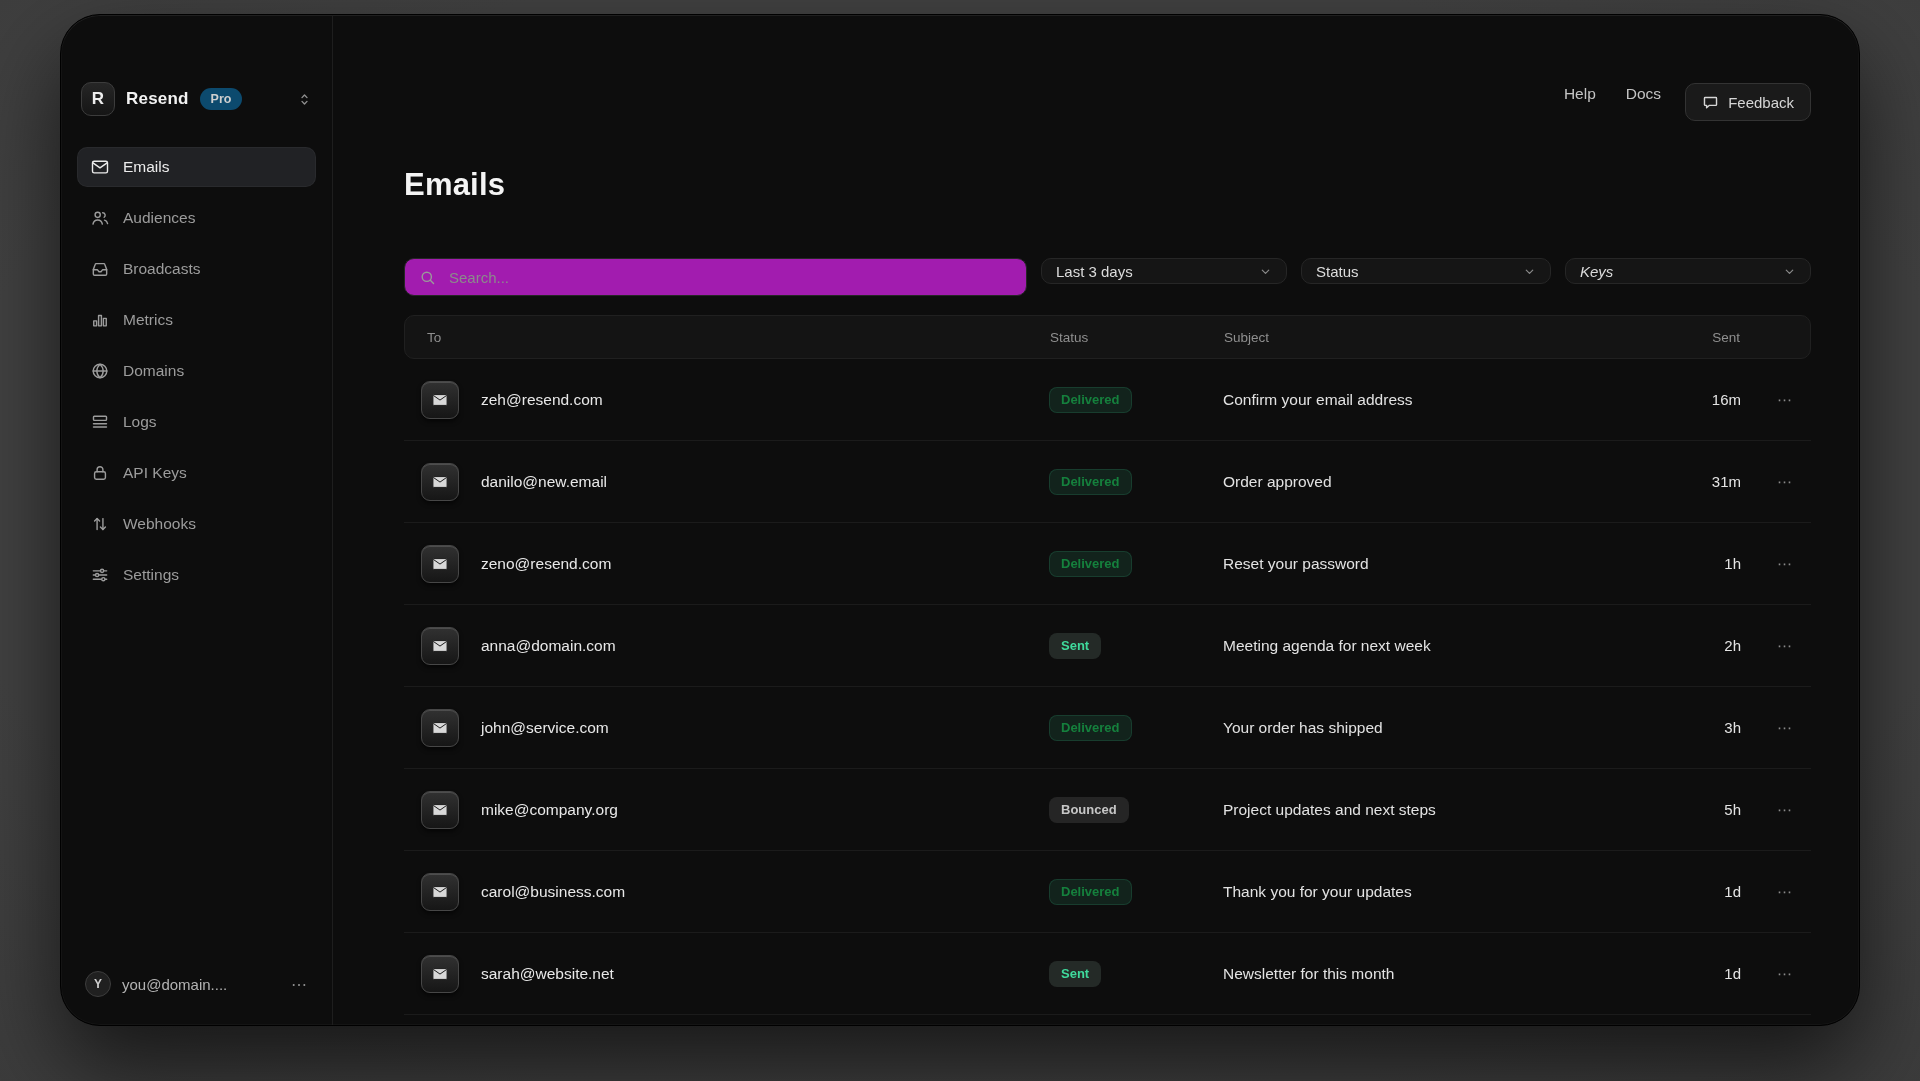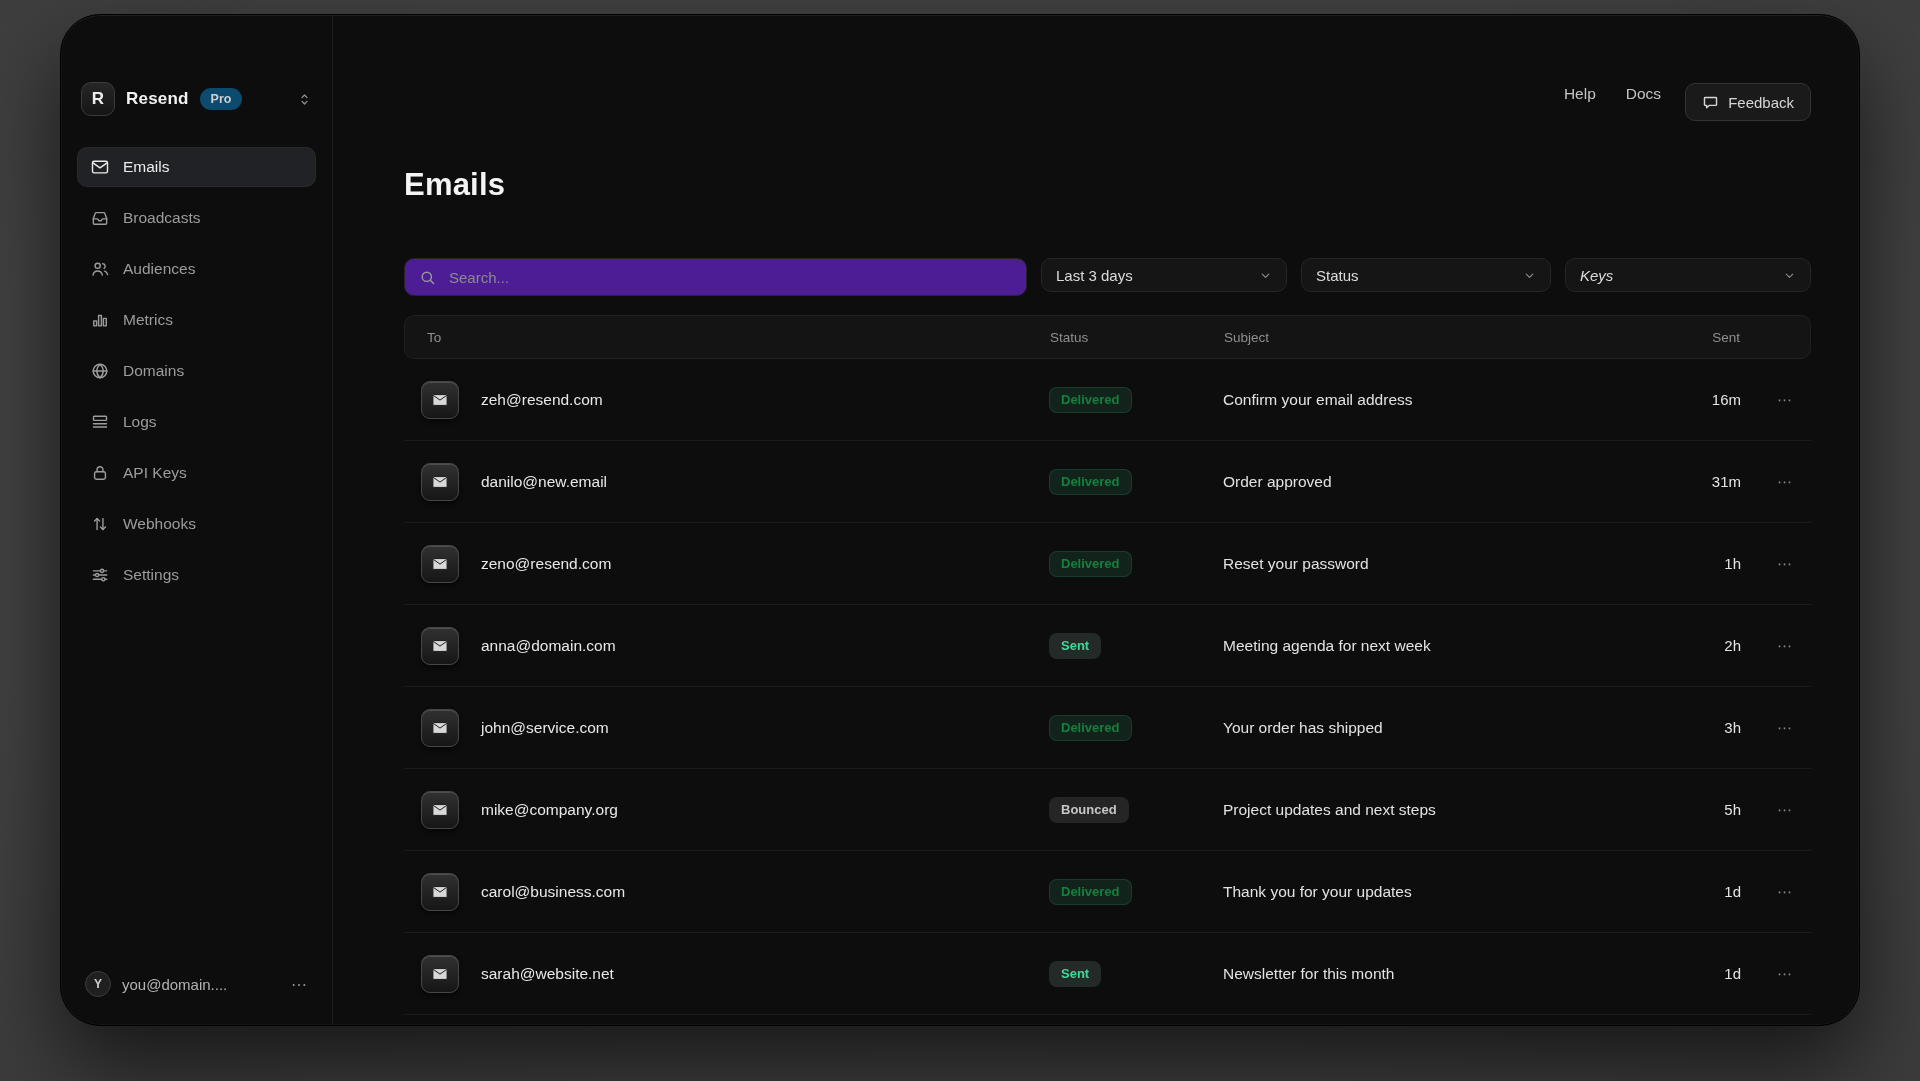--- a/index.html
+++ b/index.html
@@ -48,30 +48,30 @@
   .feedback-btn {
     display:flex; align-items:center; gap:9px; height:38px; padding:0 16px;
     background:#1a1a1a; border:1px solid #333; border-radius:10px;
     color:#d6d6d6; font-size:15px; cursor:pointer; margin-left:-6px;margin-top:16px;
   }
   .feedback-btn svg { display:block; }
   .page-title { margin-top:54px; font-size:31px; font-weight:700; color:#f4f4f4; letter-spacing:.2px; }
   .controls { display:flex; gap:14px; margin-top:55px; }
   .search {
     flex:1; height:38px; display:flex; align-items:center; gap:11px;
-    background:#4c1d95; border:1px solid #262626; border-radius:10px; padding:0 14px;
+    background:#a21caf; border:1px solid #262626; border-radius:10px; padding:0 14px;
   }
   .search input {
     flex:1; background:transparent; border:0; outline:0; color:#d9d9d9; font-size:15px;
     font-family:"Liberation Sans", sans-serif;
   }
   .search input::placeholder { color:#8b8b8b; }
   .search-ic { color:#9a9a9a; display:grid; place-items:center; }
   .dropdown {
-    height:34px; display:flex; align-items:center; justify-content:space-between;
+    height:26px; display:flex; align-items:center; justify-content:space-between;
     background:#151515; border:1px solid #262626; border-radius:10px; padding:0 14px;
     color:#dcdcdc; font-size:15px; cursor:pointer;
   }
   .dd-1 { width:246px; } .dd-2 { width:250px; } .dd-3 { width:246px;font-style:italic; }
   .dropdown .chev { color:#8a8a8a; display:grid; place-items:center; }
   .grid-cols { display:grid; grid-template-columns: 645px 174px 1fr 110px 70px; align-items:center; }
   .table-header {
     margin-top:19px; height:44px; background:#141414; border:1px solid #202020; border-radius:10px;
     color:#8f8f8f; font-size:13.5px;
   }
@@ -123,36 +123,36 @@
             <svg width="20" height="20" viewBox="0 0 24 24" fill="none" stroke="currentColor" stroke-width="1.7" stroke-linecap="round" stroke-linejoin="round">
               <rect x="3" y="5" width="18" height="14" rx="2"></rect>
               <path d="M3.5 7l8.5 6 8.5-6"></path>
             </svg>
           </span>
     <span class="nav-label">Emails</span>
   </div>
         <div class="nav-item">
     <span class="nav-icon">
             <svg width="20" height="20" viewBox="0 0 24 24" fill="none" stroke="currentColor" stroke-width="1.7" stroke-linecap="round" stroke-linejoin="round">
-              <path d="M4 12.5l2.2-6a1.4 1.4 0 011.3-1h9a1.4 1.4 0 011.3 1l2.2 6V18a1.5 1.5 0 01-1.5 1.5h-13A1.5 1.5 0 014 18z"></path>
-              <path d="M4 13h5l1.8 2.3h2.4L15 13h5"></path>
-            </svg>
-          </span>
-    <span class="nav-label">Broadcasts</span>
-  </div>
-        <div class="nav-item">
-    <span class="nav-icon">
-            <svg width="20" height="20" viewBox="0 0 24 24" fill="none" stroke="currentColor" stroke-width="1.7" stroke-linecap="round" stroke-linejoin="round">
               <circle cx="9.2" cy="8.2" r="3.1"></circle>
               <path d="M3.6 19.3c.5-3.1 2.6-5 5.6-5s5.1 1.9 5.6 5"></path>
               <path d="M15.2 5.7a3 3 0 011.8 5.4"></path>
               <path d="M17.5 14.6c1.9.5 3.1 1.9 3.6 4.1"></path>
             </svg>
           </span>
     <span class="nav-label">Audiences</span>
+  </div>
+        <div class="nav-item">
+    <span class="nav-icon">
+            <svg width="20" height="20" viewBox="0 0 24 24" fill="none" stroke="currentColor" stroke-width="1.7" stroke-linecap="round" stroke-linejoin="round">
+              <path d="M4 12.5l2.2-6a1.4 1.4 0 011.3-1h9a1.4 1.4 0 011.3 1l2.2 6V18a1.5 1.5 0 01-1.5 1.5h-13A1.5 1.5 0 014 18z"></path>
+              <path d="M4 13h5l1.8 2.3h2.4L15 13h5"></path>
+            </svg>
+          </span>
+    <span class="nav-label">Broadcasts</span>
   </div>
         <div class="nav-item">
     <span class="nav-icon">
             <svg width="20" height="20" viewBox="0 0 24 24" fill="none" stroke="currentColor" stroke-width="1.7" stroke-linecap="round" stroke-linejoin="round">
               <rect x="4.5" y="13" width="3.4" height="6"></rect>
               <rect x="10.3" y="6.5" width="3.4" height="12.5"></rect>
               <rect x="16.1" y="10" width="3.4" height="9"></rect>
             </svg>
           </span>
     <span class="nav-label">Metrics</span>

